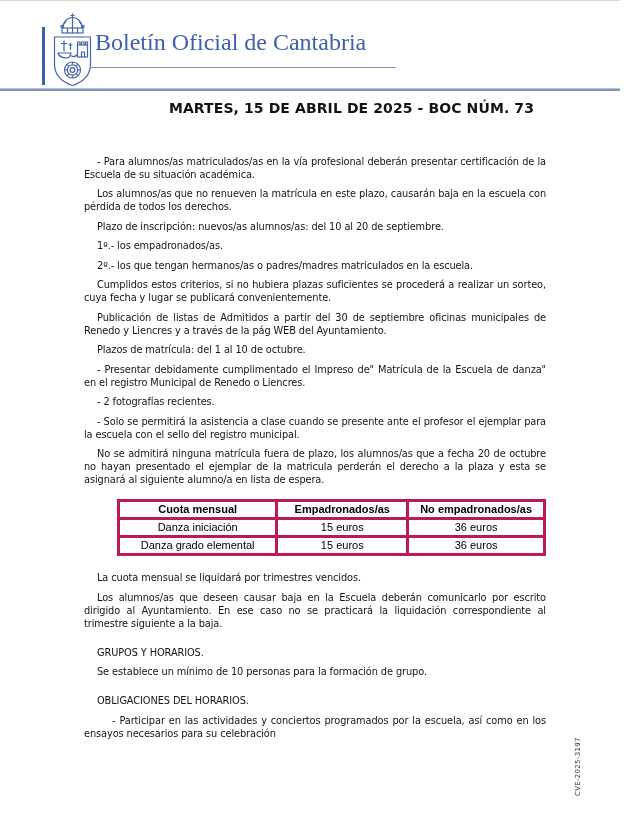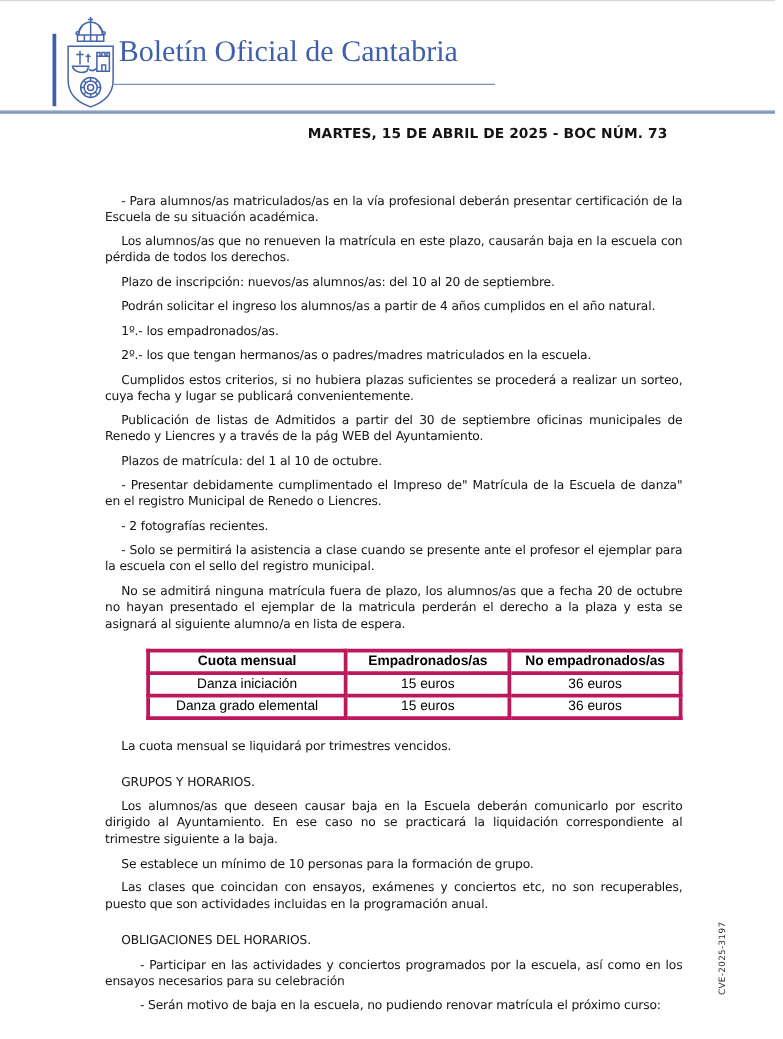--- a/index.html
+++ b/index.html
@@ -12,21 +12,21 @@
   .logo-bar { position:absolute; left:42px; top:26px; width:3px; height:58px; background:#3e5fae; }
   .crest { position:absolute; left:51px; top:11px; }
   .bulletin-title {
     position:absolute; left:95px; top:28px; white-space:nowrap;
     font-family:"Liberation Serif", serif; font-size:24px; color:#3e5fae;
   }
   .title-underline { position:absolute; left:90px; top:66px; width:306px; height:0; border-top:1px solid #7a8fc4; }
   .header-rule { position:absolute; left:0; top:87px; width:626px; height:3px; background:#8096bc; border-top:1px solid #b9c4da; box-sizing:border-box; }
   .dateline {
     position:absolute; top:99px; right:86px; color:#141414;
-    font-family:"DejaVu Sans", sans-serif; font-size:11px; font-weight:bold; letter-spacing:0.1px;
+    font-family:"DejaVu Sans", sans-serif; font-size:14px; font-weight:bold; letter-spacing:0.1px;
   }
   
   .content {
     position:absolute; left:84px; top:147px; width:462px;
     font-size:9.8px; line-height:13px; letter-spacing:-0.1px;
     text-align:justify; color:#141414;
   }
   .para { margin:6.5px 0; text-indent:13px; }
   .deep { text-indent:28px; }
   .section { margin-top:16px; }
@@ -87,21 +87,20 @@
 
   <div class="bulletin-title">Boletín Oficial de Cantabria</div>
   <div class="title-underline"></div>
   <div class="header-rule"></div>
   <div class="dateline">MARTES, 15 DE ABRIL DE 2025 - BOC NÚM. 73</div>
 
   <div class="content">
     <p class="para">- Para alumnos/as matriculados/as en la vía profesional deberán presentar certificación de la Escuela de su situación académica.</p>
     <p class="para">Los alumnos/as que no renueven la matrícula en este plazo, causarán baja en la escuela con pérdida de todos los derechos.</p>
     <p class="para">Plazo de inscripción: nuevos/as alumnos/as: del 10 al 20 de septiembre.</p>
-    <p class="para">Podrán solicitar el ingreso los alumnos/as a partir de 4 años cumplidos en el año natural.</p>
     <p class="para">1º.- los empadronados/as.</p>
     <p class="para">2º.- los que tengan hermanos/as o padres/madres matriculados en la escuela.</p>
     <p class="para">Cumplidos estos criterios, si no hubiera plazas suficientes se procederá a realizar un sorteo, cuya fecha y lugar se publicará convenientemente.</p>
     <p class="para">Publicación de listas de Admitidos a partir del 30 de septiembre oficinas municipales de Renedo y Liencres y a través de la pág WEB del Ayuntamiento.</p>
     <p class="para">Plazos de matrícula: del 1 al 10 de octubre.</p>
     <p class="para">- Presentar debidamente cumplimentado el Impreso de" Matrícula de la Escuela de danza" en el registro Municipal de Renedo o Liencres.</p>
     <p class="para">- 2 fotografías recientes.</p>
     <p class="para">- Solo se permitirá la asistencia a clase cuando se presente ante el profesor el ejemplar para la escuela con el sello del registro municipal.</p>
     <p class="para">No se admitirá ninguna matrícula fuera de plazo, los alumnos/as que a fecha 20 de octubre no hayan presentado el ejemplar de la matricula perderán el derecho a la plaza y esta se asignará al siguiente alumno/a en lista de espera.</p>
 
@@ -121,24 +120,22 @@
         </tr>
         <tr>
           <td>Danza grado elemental</td>
           <td>15 euros</td>
           <td>36 euros</td>
         </tr>
       </tbody>
     </table>
 
     <p class="para">La cuota mensual se liquidará por trimestres vencidos.</p>
+    <p class="para">Los alumnos/as que deseen causar baja en la Escuela deberán comunicarlo por escrito dirigido al Ayuntamiento. En ese caso no se practicará la liquidación correspondiente al trimestre siguiente a la baja.</p>
     <p class="para section">GRUPOS Y HORARIOS.</p>
-    <p class="para">Los alumnos/as que deseen causar baja en la Escuela deberán comunicarlo por escrito dirigido al Ayuntamiento. En ese caso no se practicará la liquidación correspondiente al trimestre siguiente a la baja.</p>
     <p class="para">Se establece un mínimo de 10 personas para la formación de grupo.</p>
-    <p class="para">Las clases que coincidan con ensayos, exámenes y conciertos etc, no son recuperables, puesto que son actividades incluidas en la programación anual.</p>
     <p class="para section">OBLIGACIONES DEL HORARIOS.</p>
     <p class="para deep">- Participar en las actividades y conciertos programados por la escuela, así como en los ensayos necesarios para su celebración</p>
-    <p class="para deep">- Serán motivo de baja en la escuela, no pudiendo renovar matrícula el próximo curso:</p>
   </div>
 
   <div class="cve">CVE-2025-3197</div>
 
 </div>
 
 </body></html>

